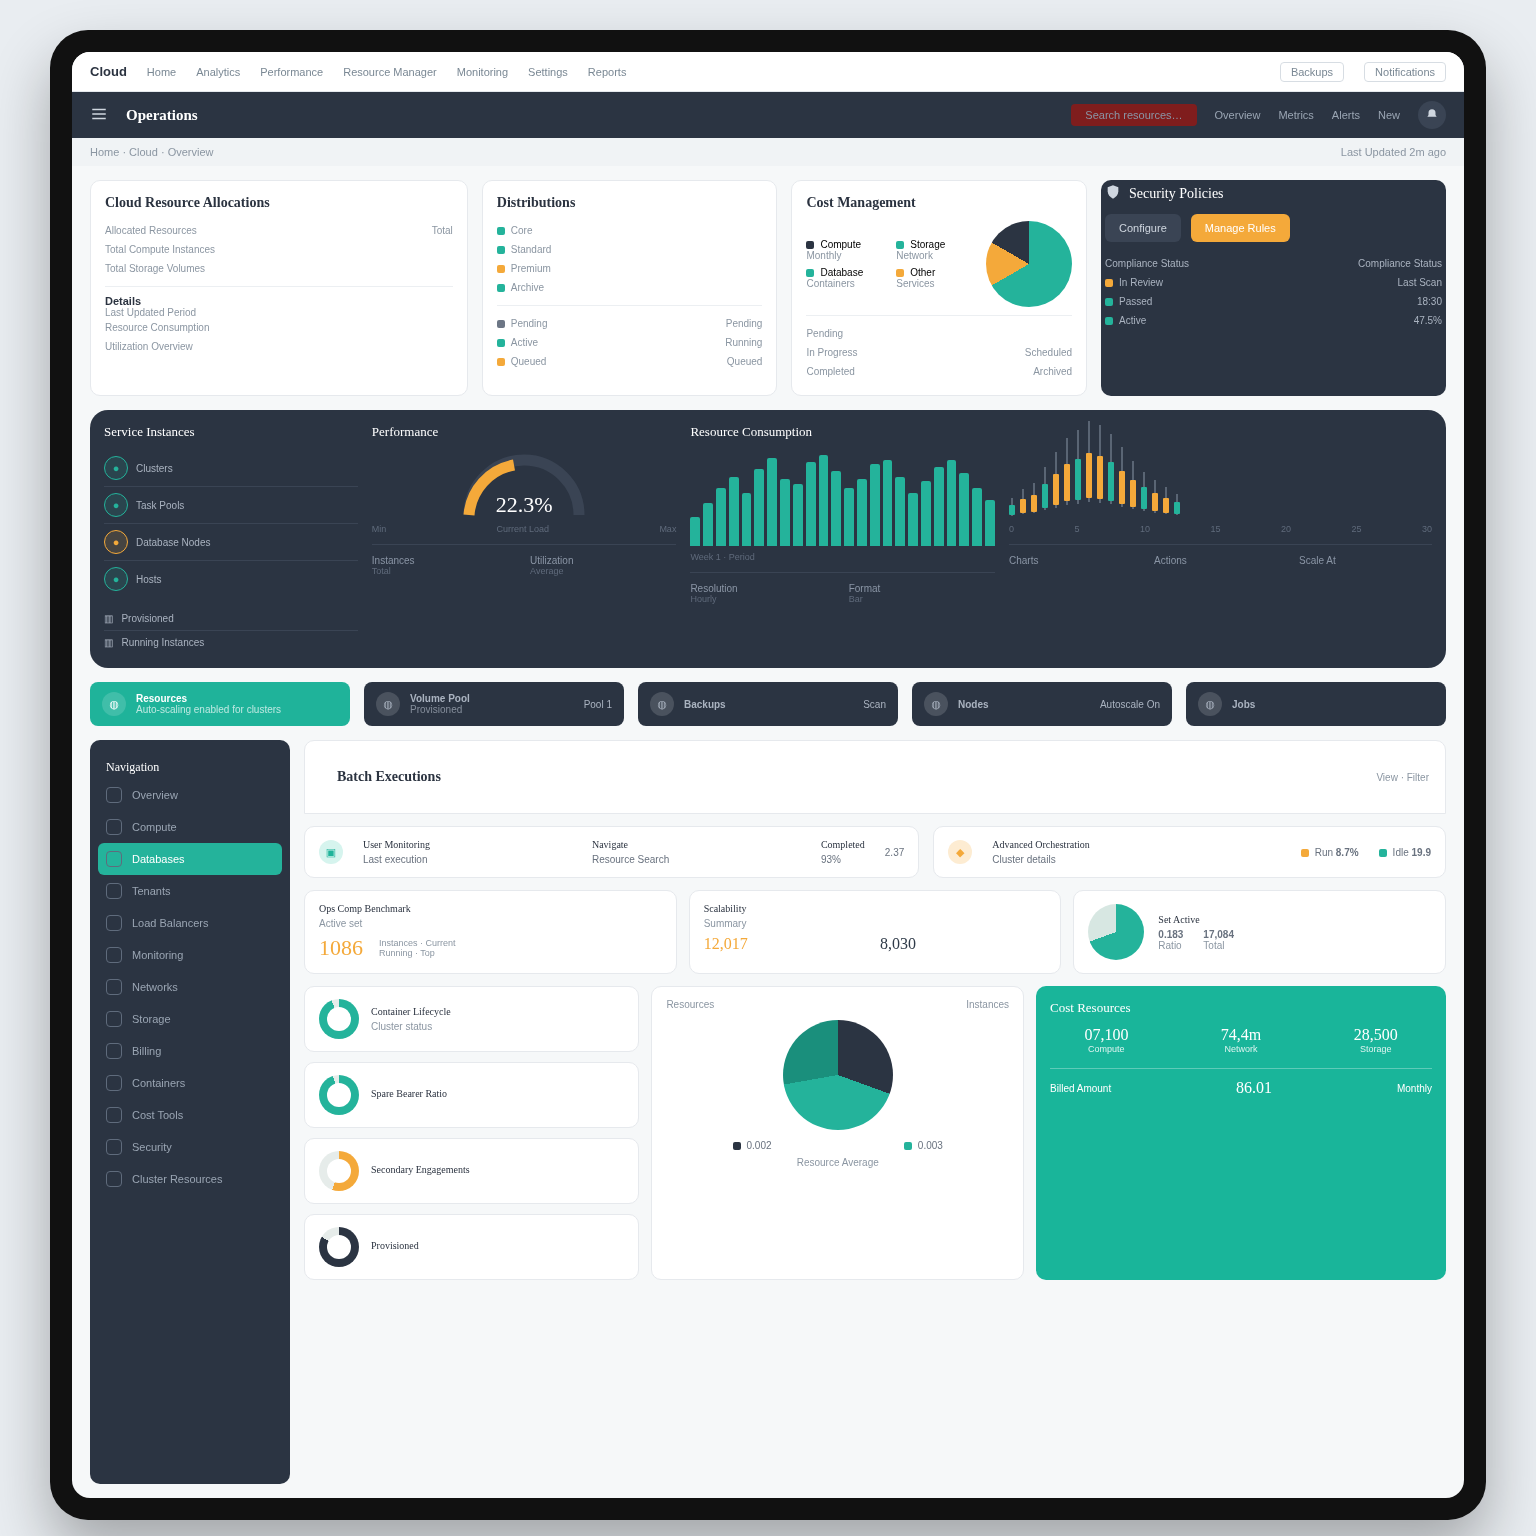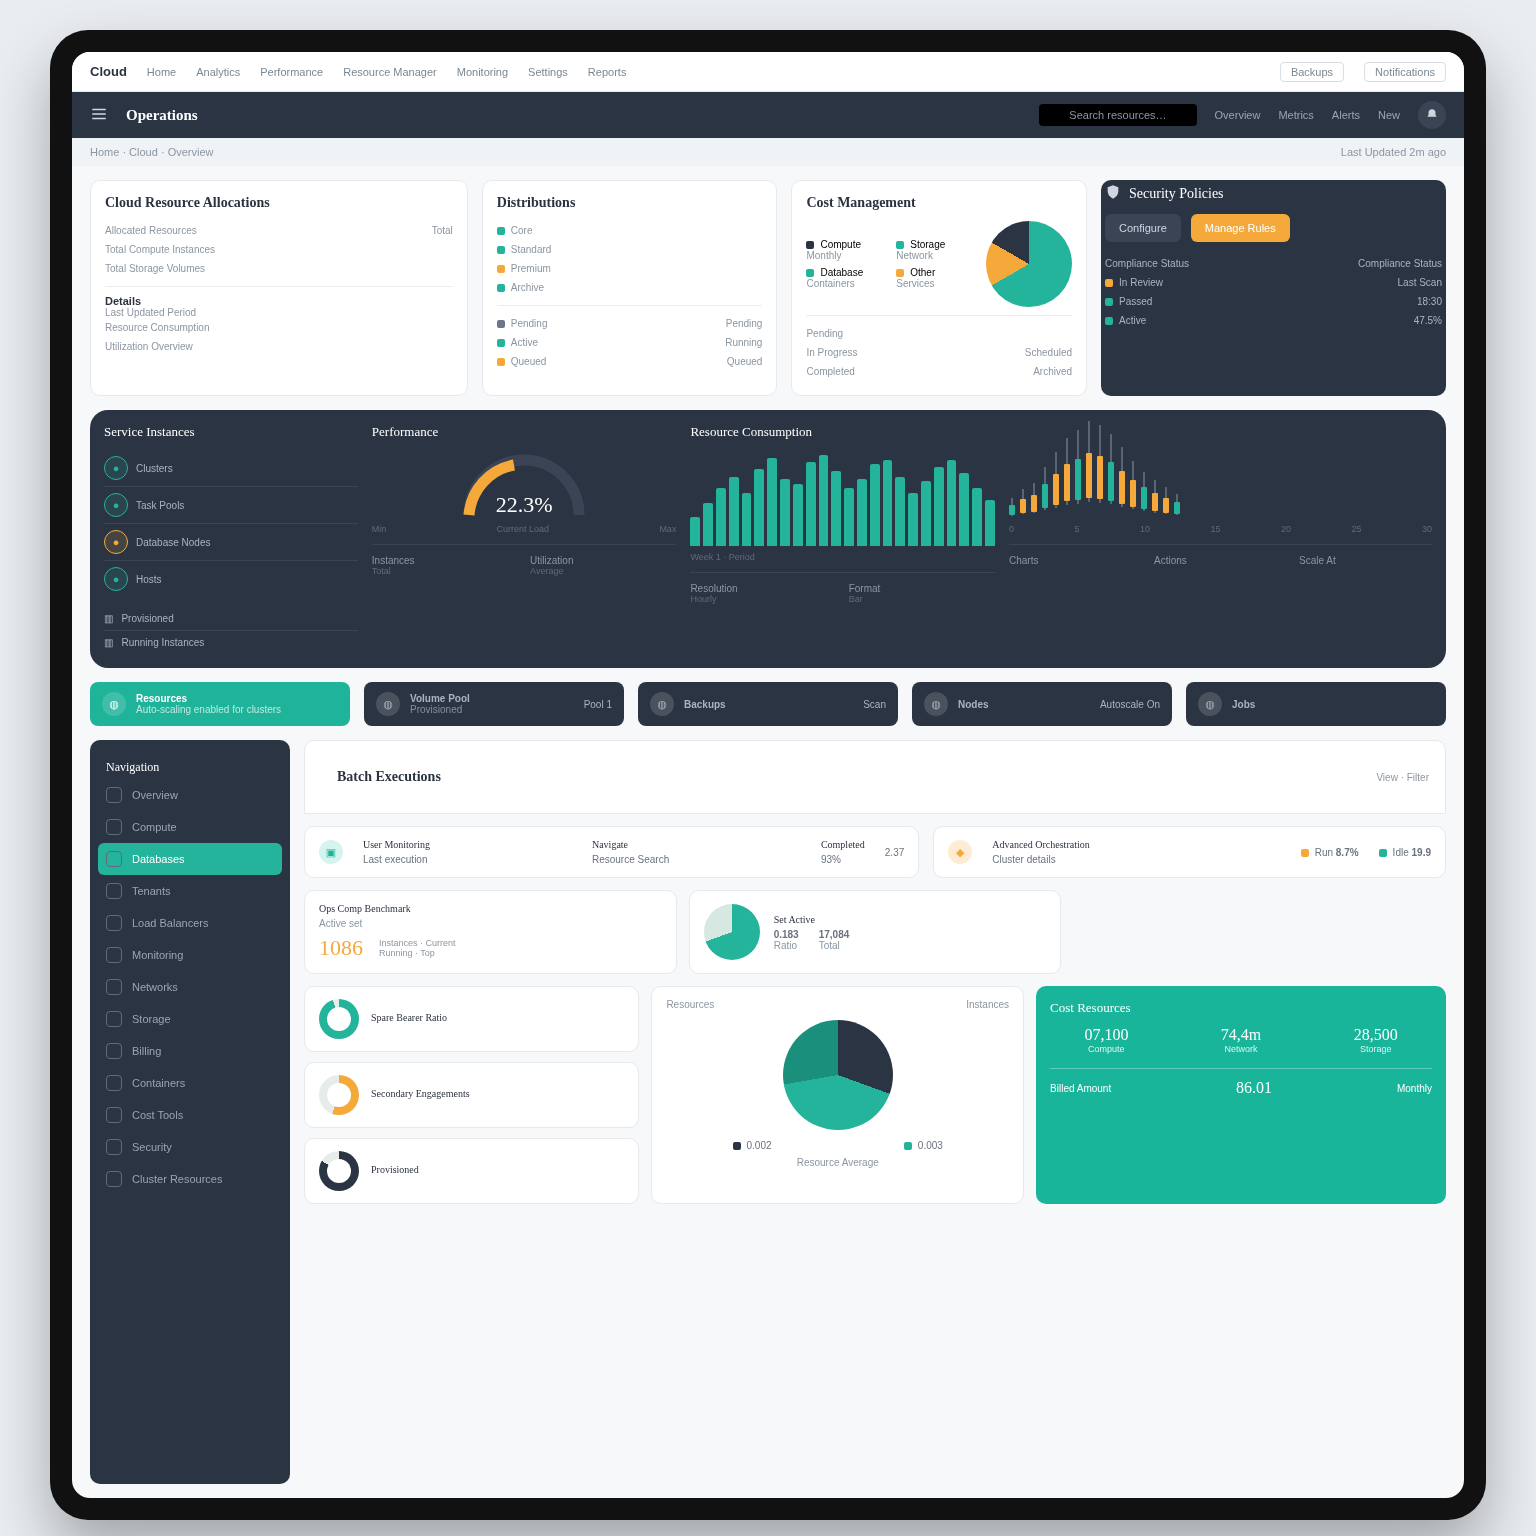--- a/index.html
+++ b/index.html
@@ -10,21 +10,21 @@
   .browserbar { height:40px; background:#fff; border-bottom:1px solid #e4e8ec; display:flex; align-items:center; padding:0 18px; gap:20px; font-size:11px; color:#7a8894; }
   .browserbar .logo { font-weight:700; color:#2b3340; font-size:13px; }
   .browserbar .navitem { cursor:pointer; }
   .browserbar .spacer { flex:1; }
   .browserbar .pill { border:1px solid #d7dde3; border-radius:4px; padding:3px 10px; display:flex; gap:6px; align-items:center; }
   
   .headerbar { height:46px; background:#2b3442; color:#cfd6df; display:flex; align-items:center; padding:0 18px; gap:18px; font-size:13px; }
   .headerbar .menu-icon { width:18px; }
   .headerbar .title { font-family:Georgia,serif; font-weight:700; color:#fff; font-size:15px; }
   .headerbar .spacer { flex:1; }
-  .headerbar .searchbox { background:#000000; border-radius:4px; padding:5px 30px; font-size:11px; color:#8a95a5; }
+  .headerbar .searchbox { background:#7f1d1d; border-radius:4px; padding:5px 14px; font-size:11px; color:#8a95a5; }
   .headerbar .tab { font-size:11px; color:#9aa5b3; }
   .headerbar .iconbtn { width:28px; height:28px; border-radius:50%; background:#3a4454; display:flex; align-items:center; justify-content:center; }
   
   .subbar { height:28px; background:#f0f3f5; display:flex; align-items:center; padding:0 18px; font-size:11px; color:#8b96a2; justify-content:space-between; }
   
   .content { flex:1; overflow:hidden; padding:14px 18px; display:flex; flex-direction:column; gap:14px; }
   .card { background:#fff; border-radius:10px; border:1px solid #e6e9ed; padding:14px; }
   .card-title { font-family:Georgia,serif; font-weight:700; color:#2b3340; font-size:14px; margin-bottom:10px; }
   .card-sub { font-size:10px; color:#8b96a2; }
   .row1 { display:grid; grid-template-columns: 1.15fr .9fr .9fr 1.05fr; gap:14px; }
@@ -606,35 +606,56 @@
            <div class="t-title">Ops Comp Benchmark</div>
            <div class="card-sub">Active set</div>
            <div style="display:flex;gap:16px;align-items:center;margin-top:6px">
              <div class="bignum orange">1086</div>
              <div style="flex:1;font-size:9px;color:#8b96a2">
                <div>Instances · Current</div>
                <div>Running · Top</div>
              </div>
            </div>
          </div>
+         <div class="tile">
+           <div class="t-title">Scalability</div>
+           <div class="card-sub">Summary</div>
+           <div style="display:grid;grid-template-columns:1fr 1fr;gap:10px;margin-top:6px">
+             <div>
+                    <div class="bignum orange" style="font-size:16px">12,017</div>
+                  </div>
+             <div>
+                    <div class="bignum" style="font-size:16px">8,030</div>
+                  </div>
+           </div>
+         </div>
          <div class="tile" style="display:flex;gap:14px;align-items:center">
            <div style="width:56px;height:56px;border-radius:50%;background:conic-gradient(#24b39b 0 250deg,#d7e7e2 250deg 360deg)"></div>
            <div style="flex:1">
              <div class="t-title">Set Active</div>
              <div style="display:flex;gap:20px;margin-top:4px">
                <div><b>0.183</b><div class="card-sub">Ratio</div></div>
                <div><b>17,084</b><div class="card-sub">Total</div></div>
              </div>
            </div>
          </div>
        </div>
 
        <div style="display:grid;grid-template-columns:.9fr 1fr 1.1fr;gap:12px">
          <div style="display:flex;flex-direction:column;gap:10px">
            <div class="tile" style="display:flex;gap:12px;align-items:center">
+             <div class="mini-donut" style="background:conic-gradient(#24b39b 0 338deg,#e6ecea 338deg 360deg);position:relative">
+                    <div style="position:absolute;inset:8px;background:#fff;border-radius:50%"></div>
+                  </div>
+             <div>
+                    <div class="t-title">Container Lifecycle</div>
+                    <div class="card-sub">Cluster status</div>
+                  </div>
+           </div>
+           <div class="tile" style="display:flex;gap:12px;align-items:center">
              <div class="mini-donut" style="background:conic-gradient(#24b39b 0 342deg,#e6ecea 342deg 360deg);position:relative">
                     <div style="position:absolute;inset:8px;background:#fff;border-radius:50%"></div>
                   </div>
              <div>
                     <div class="t-title">Spare Bearer Ratio</div>
                   </div>
            </div>
            <div class="tile" style="display:flex;gap:12px;align-items:center">
              <div class="mini-donut" style="background:conic-gradient(#f4a93a 0 200deg,#e6ecea 200deg 360deg);position:relative">
                     <div style="position:absolute;inset:8px;background:#fff;border-radius:50%"></div>

